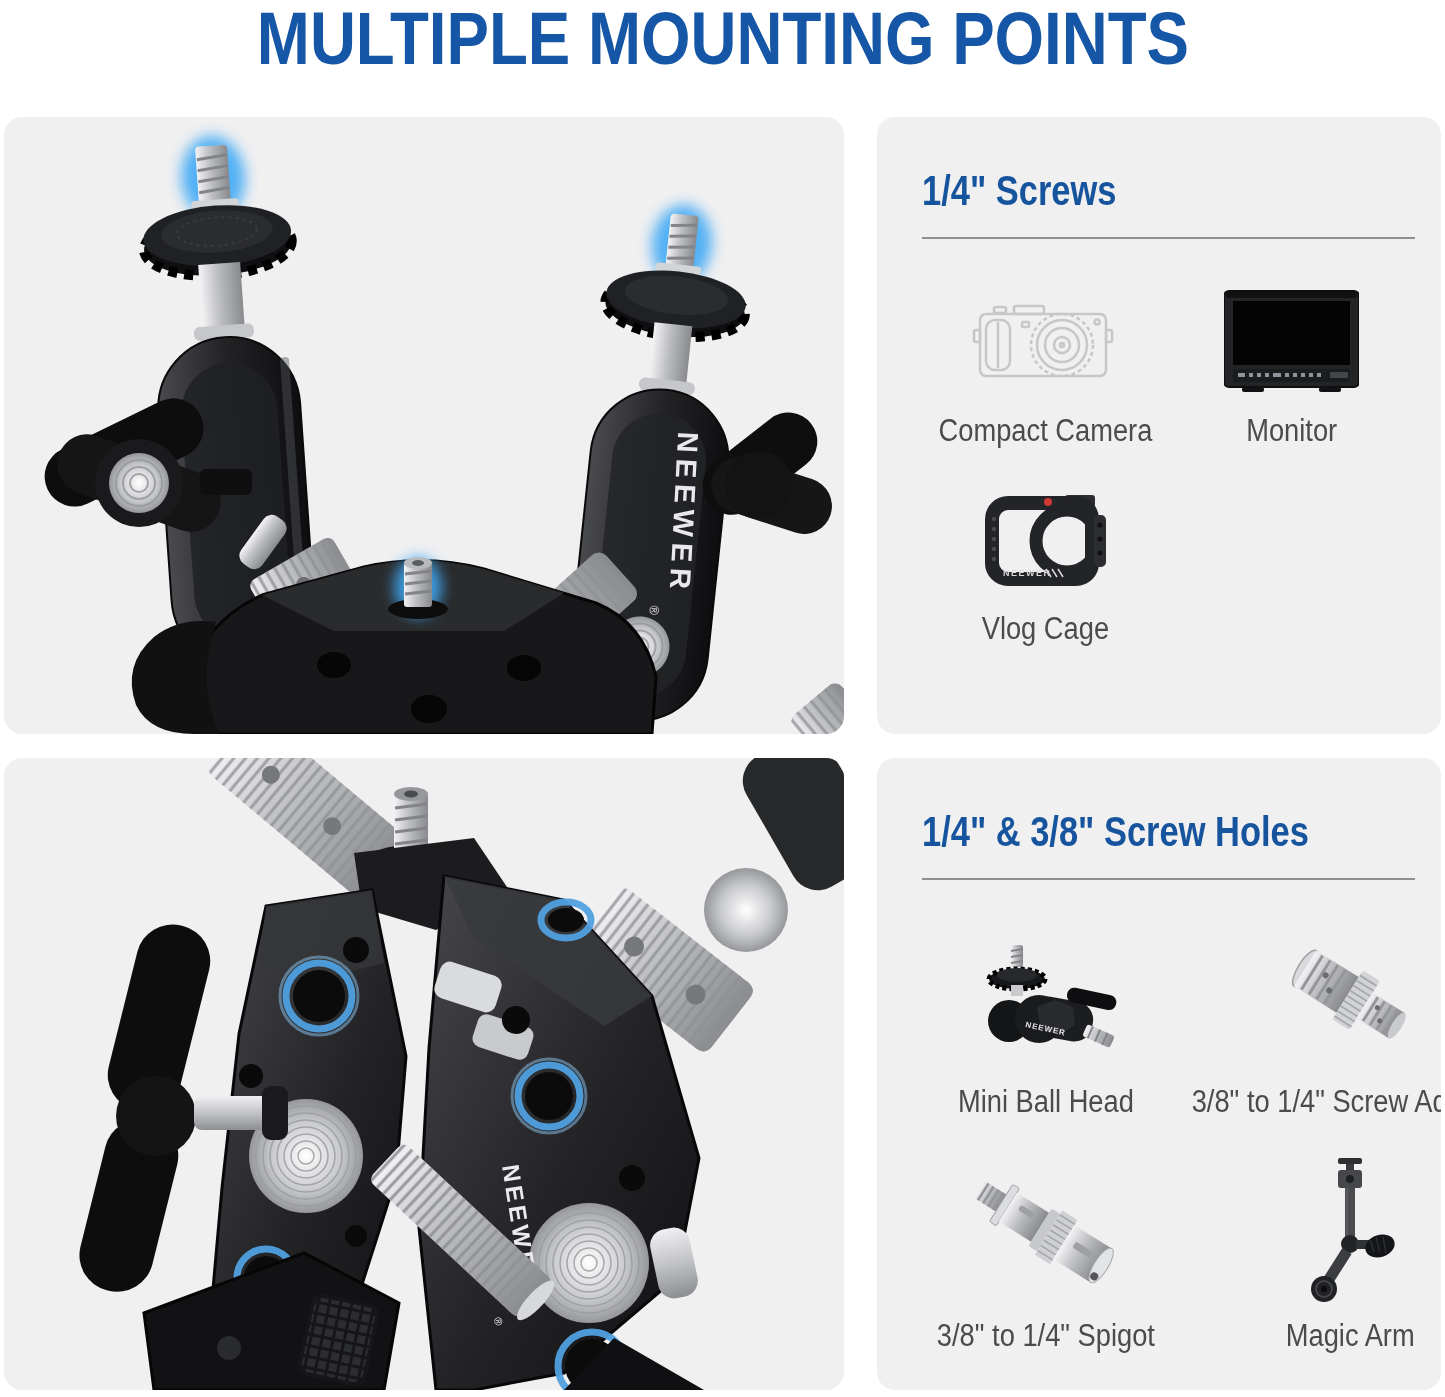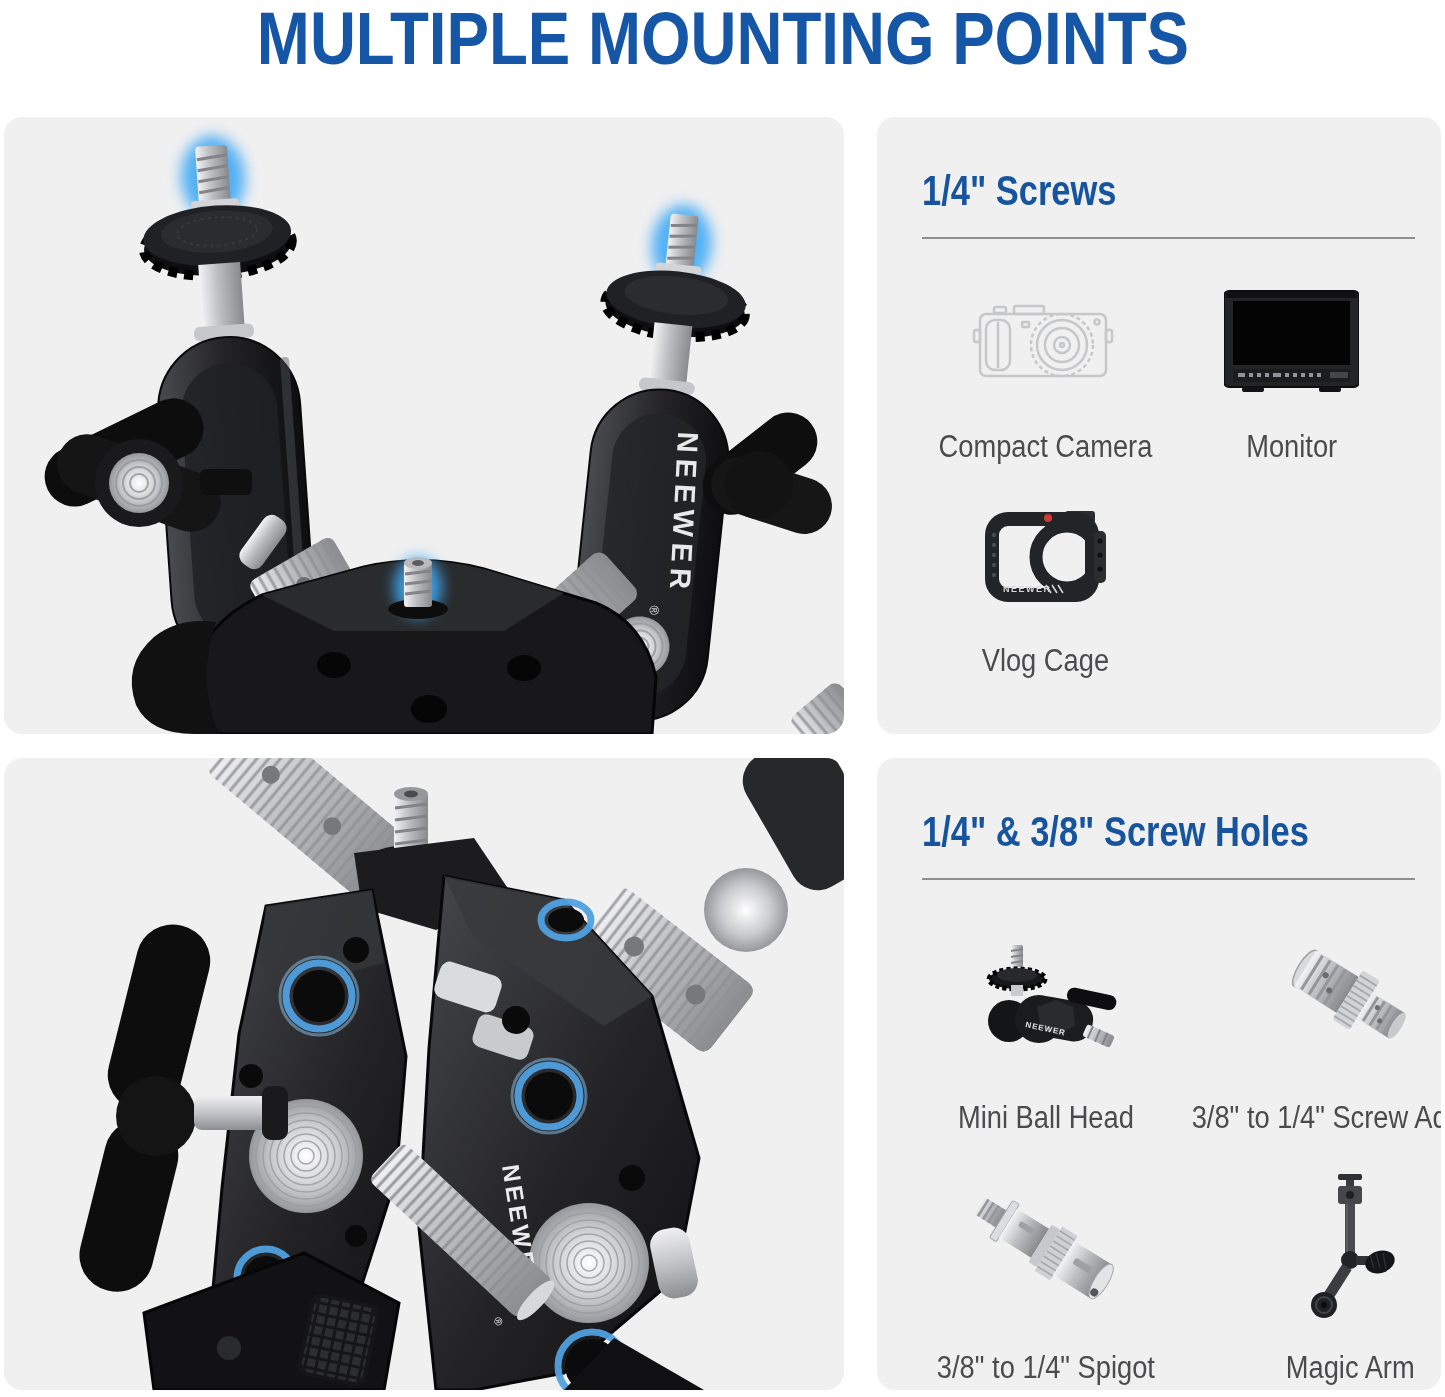--- a/index.html
+++ b/index.html
@@ -18,21 +18,21 @@
   .info-panel{padding:52px 26px 0 45px;box-sizing:border-box;}
   .panel-heading{height:46px;}
   .panel-heading span{display:inline-block;font-size:42px;font-weight:bold;color:#17549E;
               transform:scaleX(.82);transform-origin:left center;white-space:nowrap;line-height:1.05;}
   .divider{margin-top:22px;height:2px;background:#8F8F8F;}
   .grid{display:grid;grid-template-columns:1fr 1fr;margin-top:42px;row-gap:28px;}
   .cell{display:flex;flex-direction:column;align-items:center;}
   .icon-box{height:120px;display:flex;align-items:center;justify-content:center;}
   .br .icon-box{height:150px;}
   .br .grid{row-gap:34px;}
-  .cell-label{margin-top:28px;height:38px;text-align:left;}
+  .cell-label{margin-top:12px;height:38px;text-align:left;}
   .cell-label span{display:inline-block;font-size:31px;color:#4B4B4D;transform:scaleX(.88);
               transform-origin:center;white-space:nowrap;line-height:1.15;}
   .scene{display:block;}
 </style>
 </head>
 <body>
 
 <svg width="0" height="0" style="position:absolute" aria-hidden="true">
   <defs>
     <linearGradient id="g-silv" x1="0" y1="0" x2="1" y2="0">

